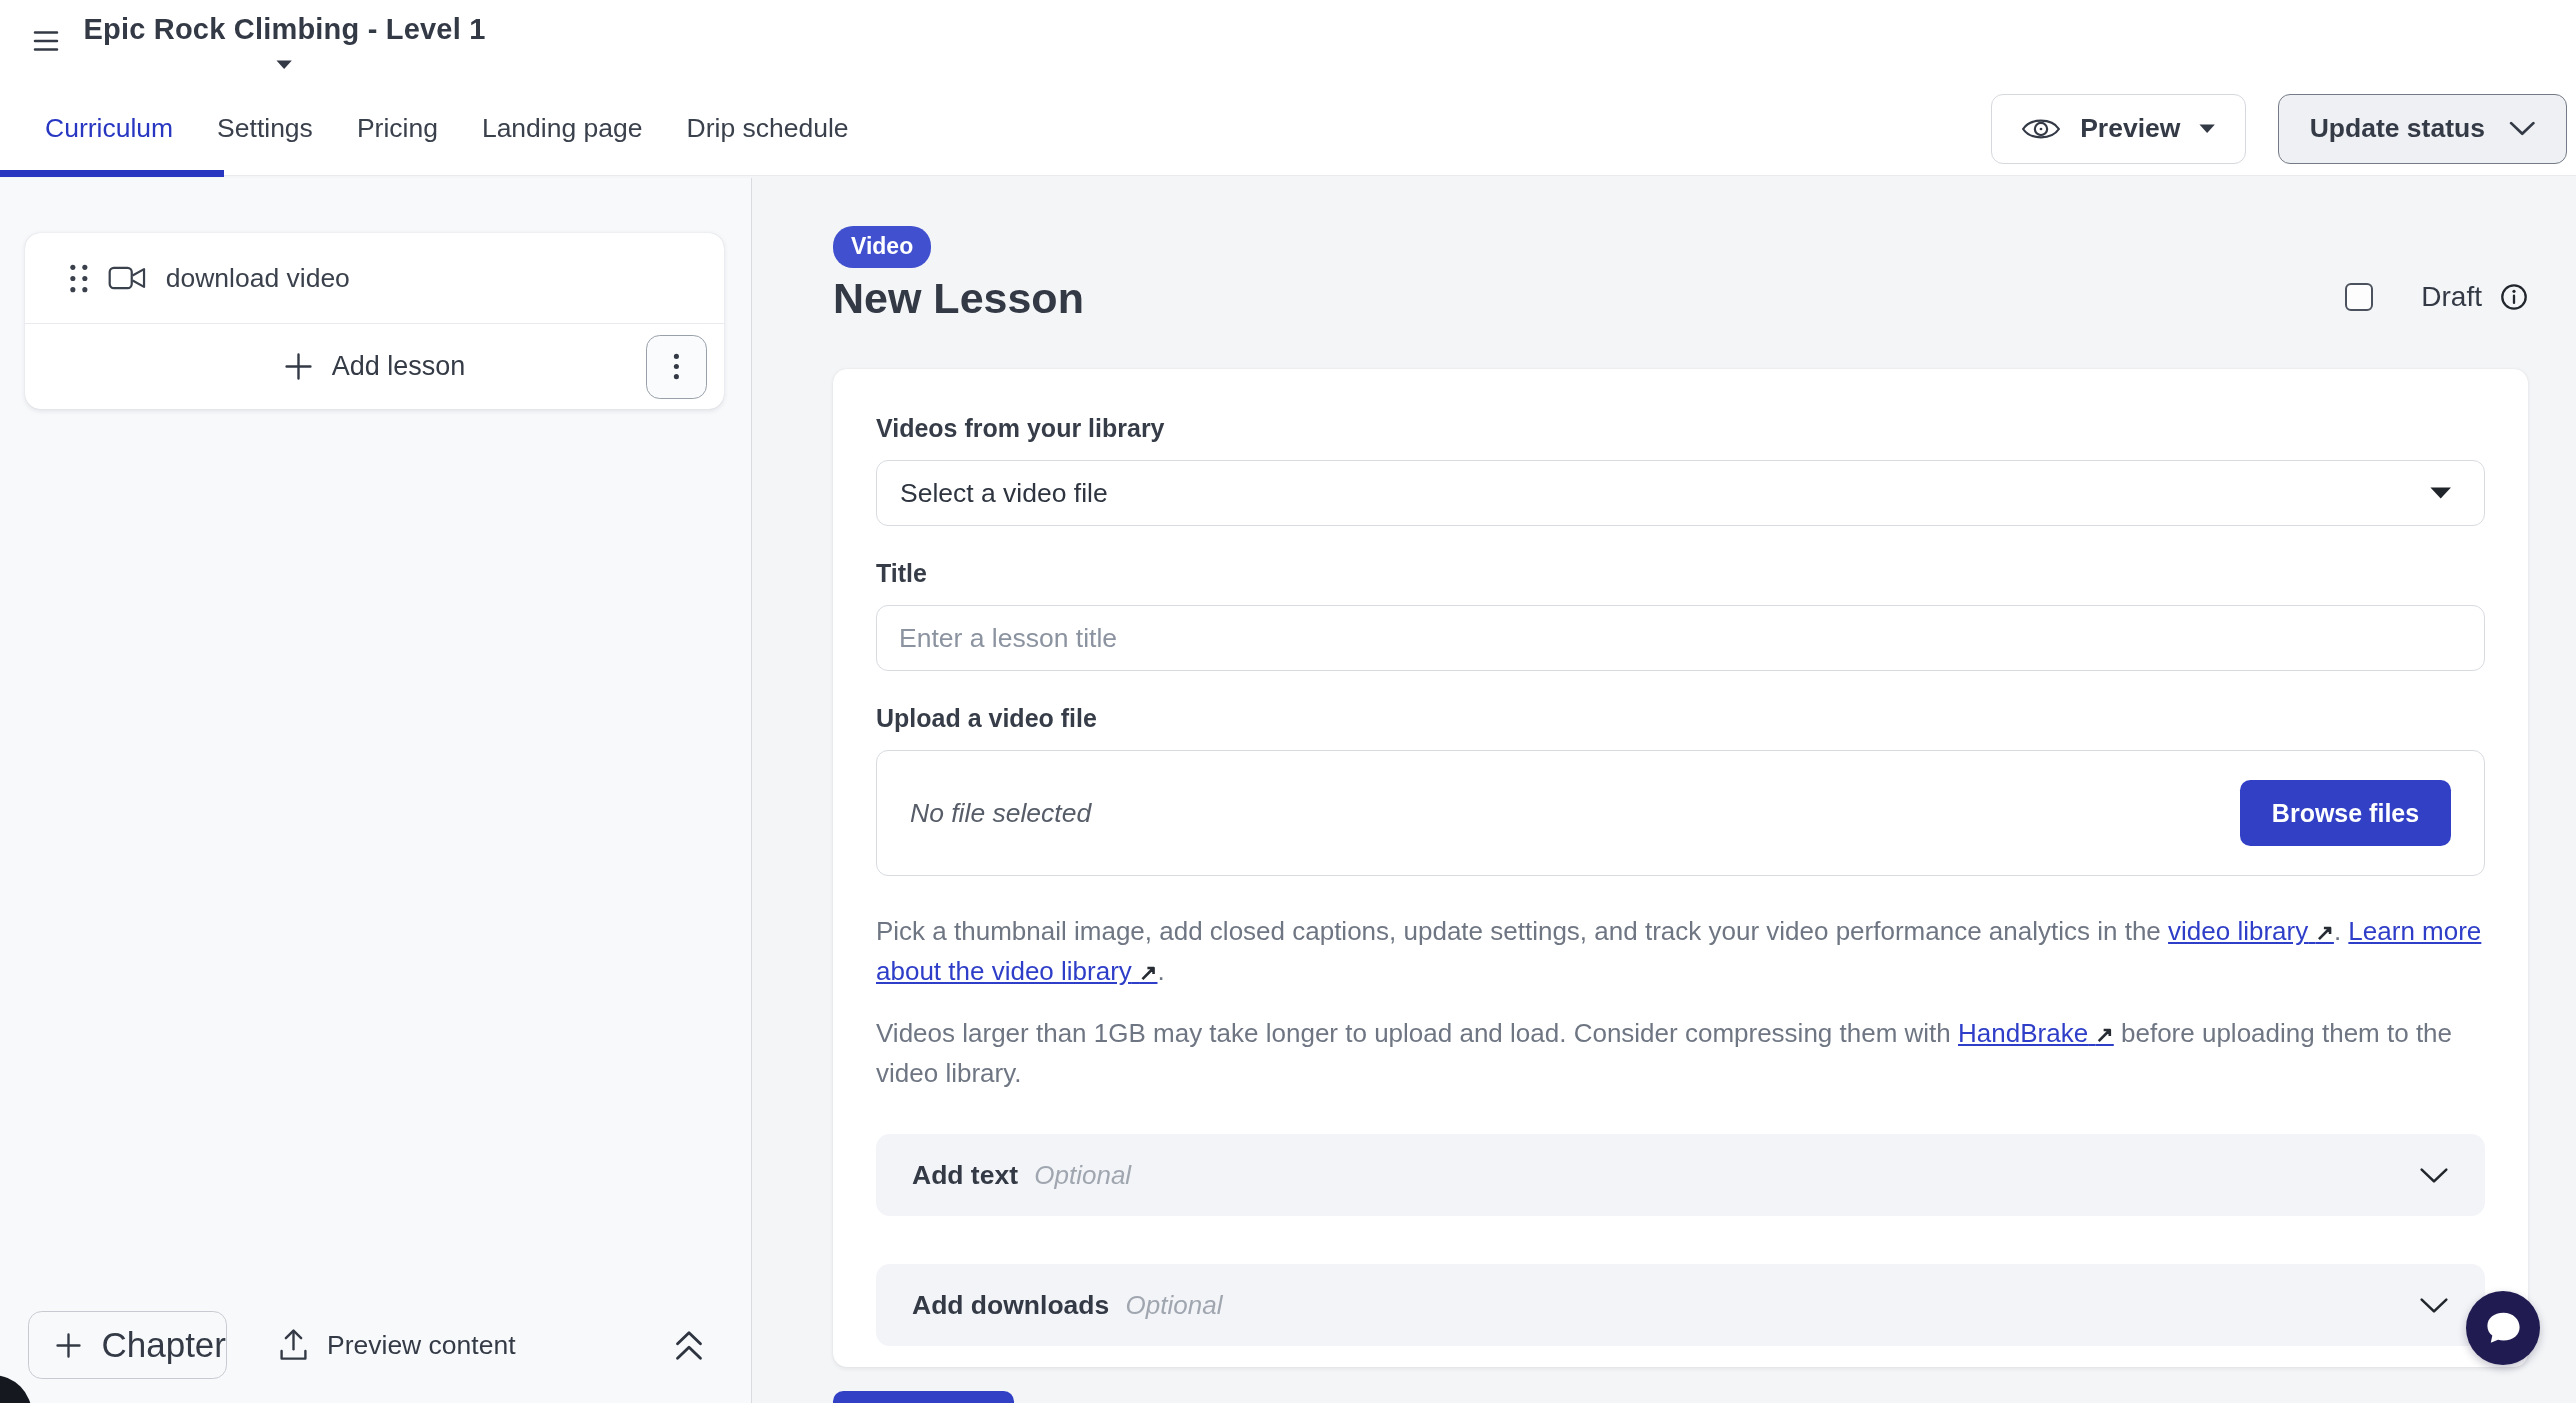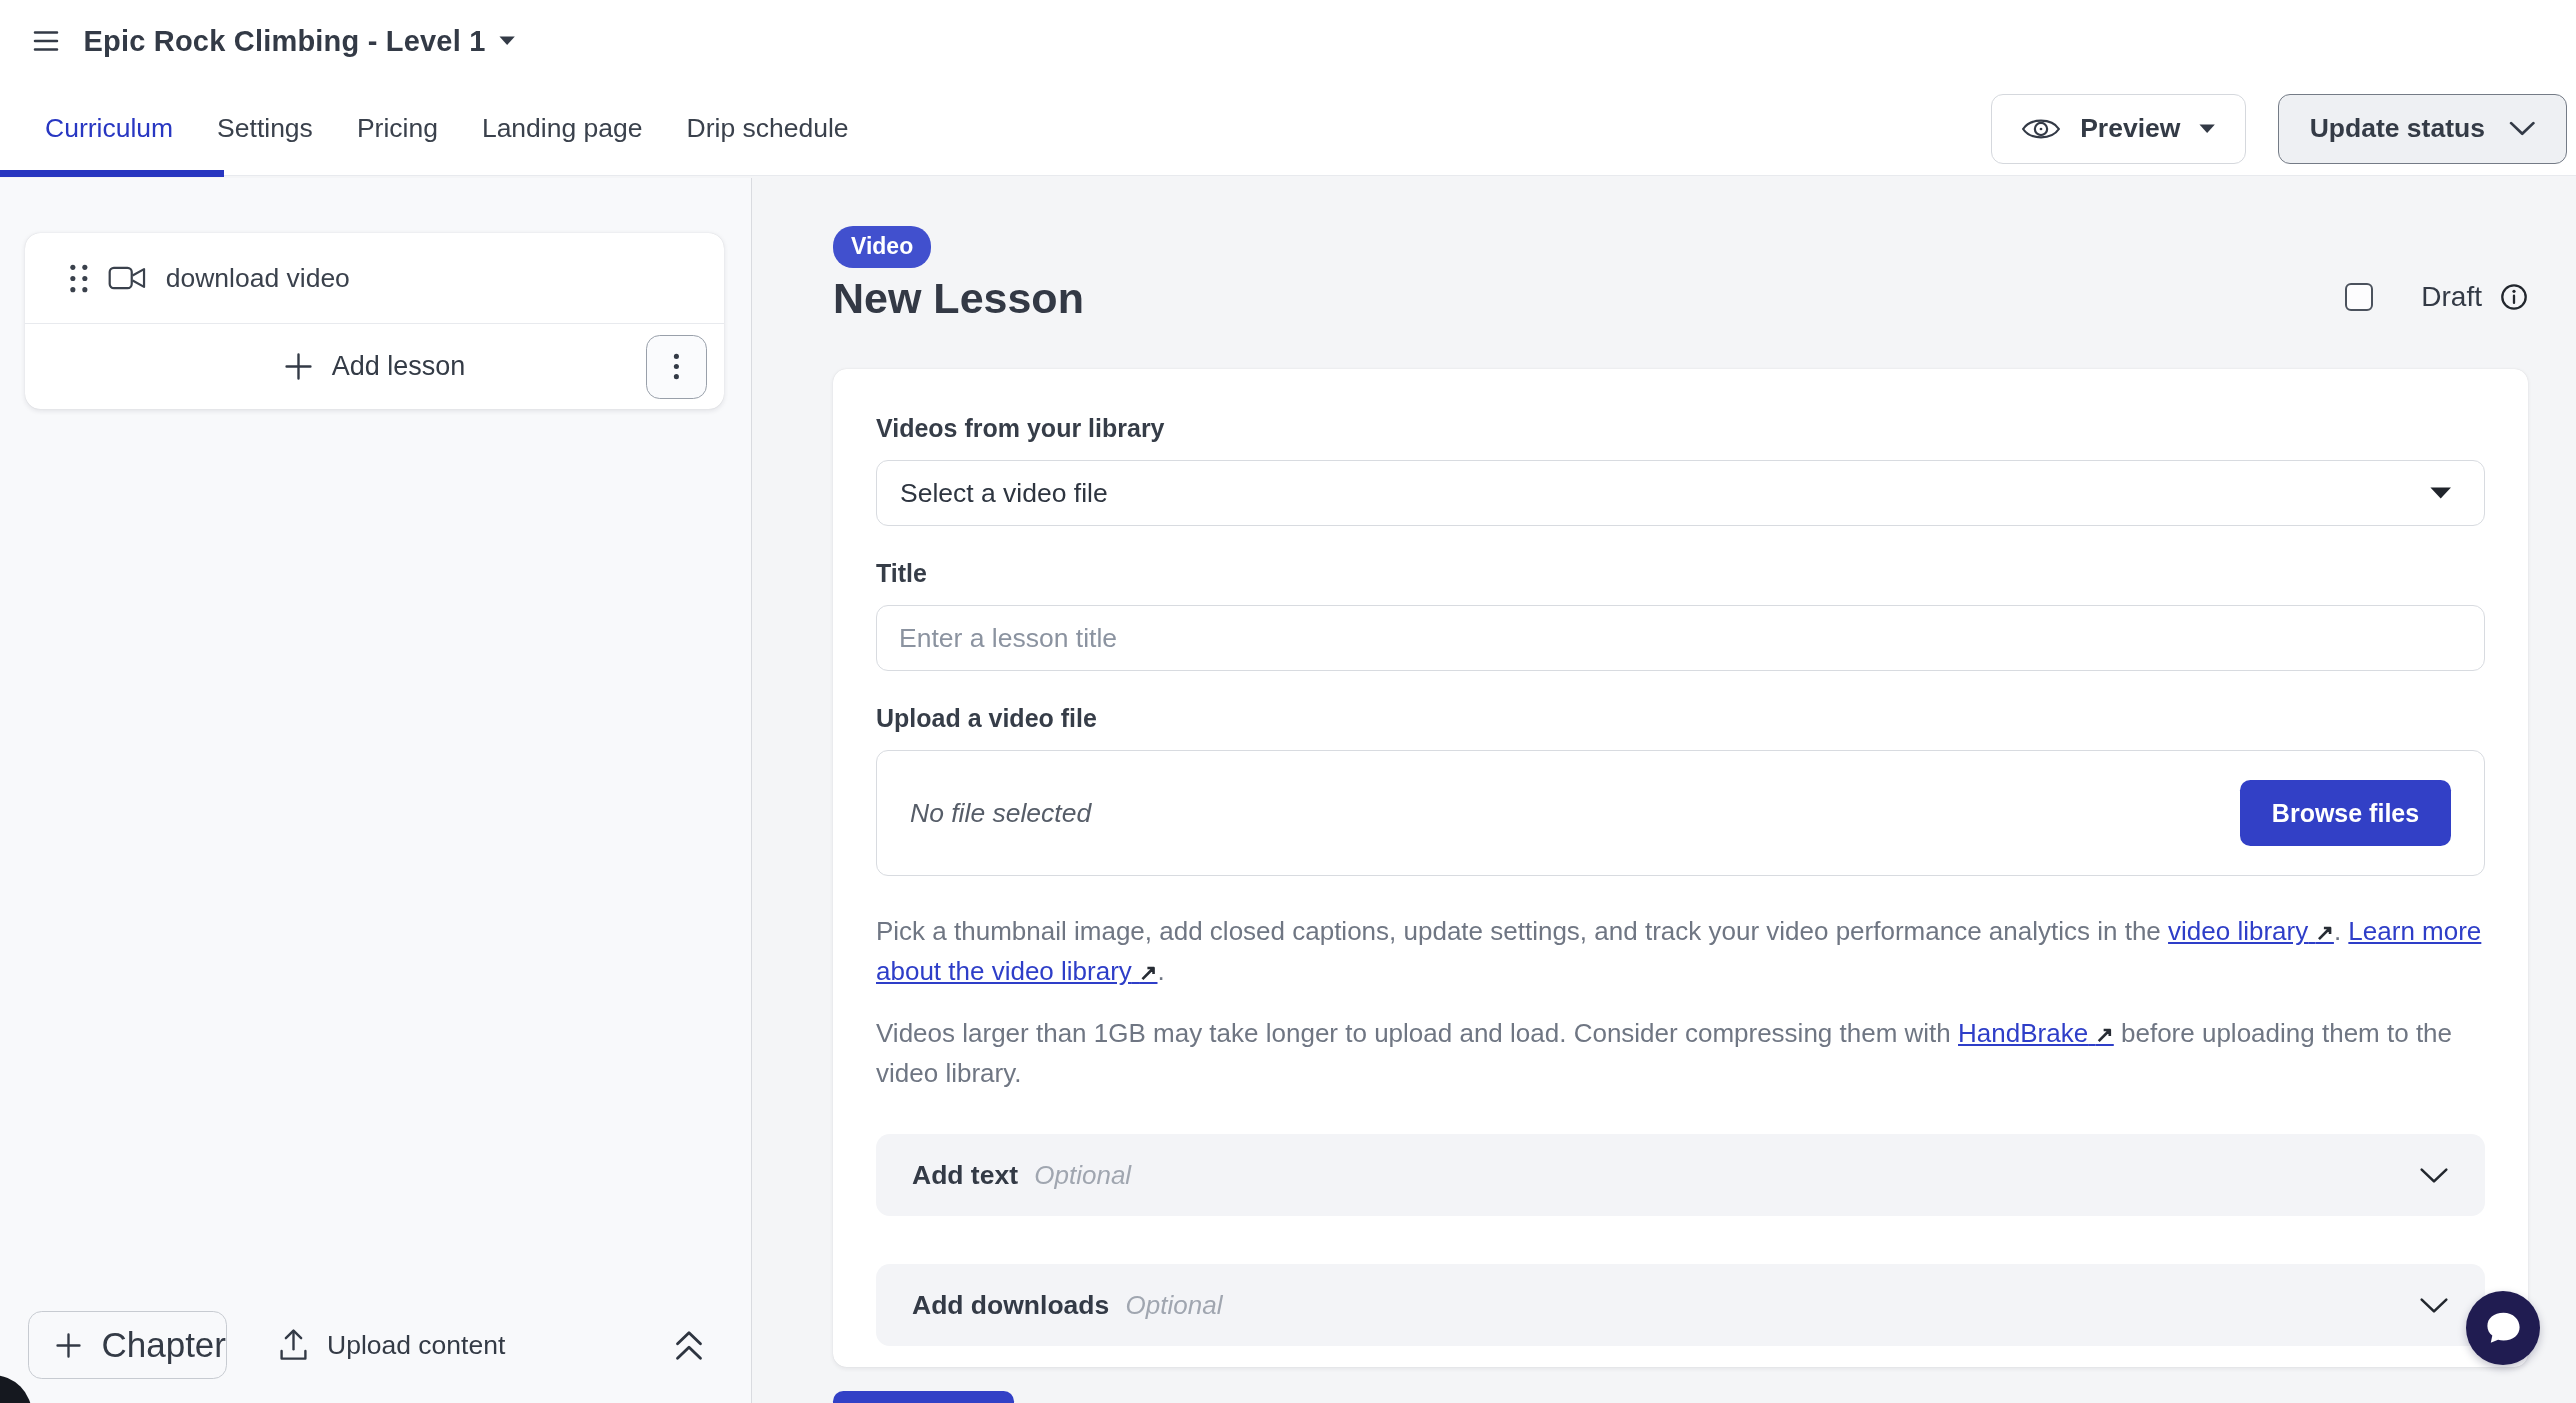--- a/index.html
+++ b/index.html
@@ -5,21 +5,21 @@
   * { margin:0; padding:0; box-sizing:border-box; }
   html,body { background:#f4f5f7; }
   .app {
     position:relative; width:2576px; height:1404px; overflow:hidden;
     font-family:"Liberation Sans", sans-serif; color:#343b46; background:#f4f5f7;
   }
   
   .topbar { position:absolute; top:0; left:0; right:0; height:82px; background:#ffffff;
             display:flex; align-items:center; padding-left:26.5px; }
   .hamburger { width:38px; height:38px; display:flex; align-items:center; justify-content:center; cursor:pointer; }
-  .course-switcher { display:flex; align-items:center; gap:13.7px; margin-left:19px; cursor:pointer; }
+  .course-switcher { display:flex; align-items:center; gap:13.7px; margin-left:19px; cursor:pointer;flex-direction:column; }
   .course-title { font-size:29px; font-weight:600; color:#333a46; letter-spacing:0.2px; }
   
   .tabbar { position:absolute; top:82px; left:0; right:0; height:94px; background:#ffffff;
             border-bottom:1.7px solid #e8eaee; display:flex; align-items:center; }
   .tabs { display:flex; gap:44px; margin-left:45px; }
   .tab { font-size:26.5px; color:#3a414c; cursor:pointer; white-space:nowrap; }
   .tab.active { color:#2837c2; font-weight:500; }
   .active-underline { position:absolute; left:0; bottom:-1.7px; width:224px; height:6.8px; background:#2836c0; }
   .tabbar-actions { margin-left:auto; display:flex; align-items:center; gap:32px; margin-right:8.6px; }
   .btn-preview { height:70px; padding:0 29px; background:#fff; border:1.7px solid #d5d8dd; border-radius:12px;
@@ -205,21 +205,21 @@
         <span>Chapter</span>
       </button>
       <button class="upload-content">
         <span>
           <svg width="33" height="34" viewBox="0 0 38 40" fill="none" stroke="#333a46" stroke-width="2.8" stroke-linecap="round" stroke-linejoin="round">
             <path d="M19 25 V4"></path>
             <path d="M10 12 L19 3 L28 12"></path>
             <path d="M5 27 v9 h28 v-9"></path>
           </svg>
         </span>
-        <span>Upload content</span>
+        <span>Preview content</span>
       </button>
       <button class="collapse-all">
         <span>
           <svg width="28" height="33" viewBox="0 0 33 38" fill="none" stroke="#2e3540" stroke-width="3.4" stroke-linecap="round" stroke-linejoin="round">
             <path d="M3 17 L16.5 4 L30 17"></path>
             <path d="M3 34 L16.5 21 L30 34"></path>
           </svg>
         </span>
       </button>
     </div>

